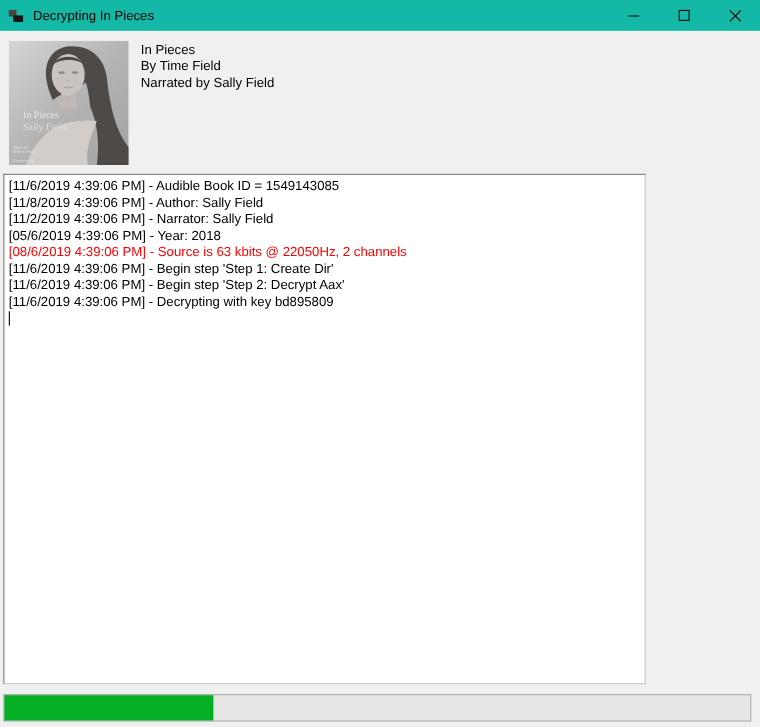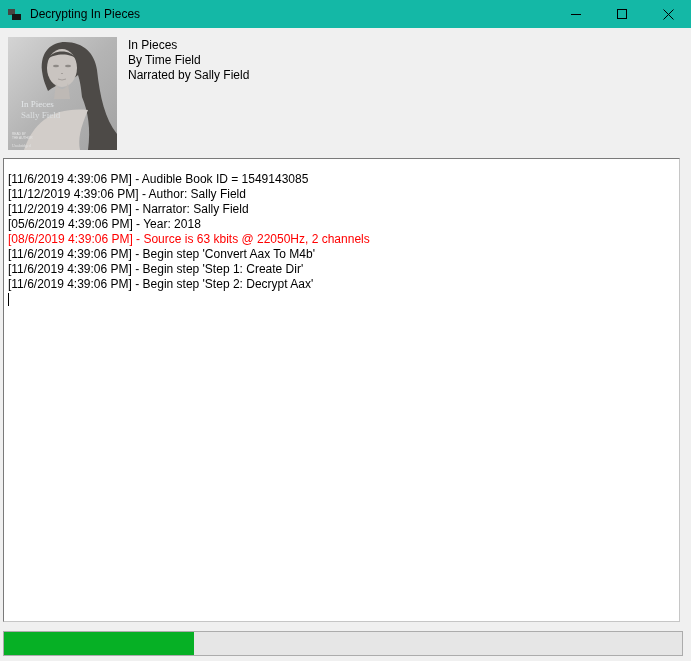--- a/index.html
+++ b/index.html
@@ -40,27 +40,27 @@
     width: 109px; height: 113px;
   }
   .book-info {
     position: absolute; left: 128px; top: 38px;
     font-size: 12px; line-height: 15px; color: #000000;
   }
 
   
   .logbox {
     position: absolute; left: 3px; top: 158px;
-    width: 677px; height: 464px;
+    width: 584px; height: 464px;
     background: #ffffff;
     border-top: 1px solid #7a7a7a;
     border-left: 1px solid #7a7a7a;
     border-right: 1px solid #c6c6c6;
     border-bottom: 1px solid #c6c6c6;
-    padding: 13px 4px;
+    padding: 3px 4px;
     overflow: hidden;
     cursor: text;
   }
   .log-line {
     font-size: 12px; line-height: 15px;
     color: #000000;
     white-space: pre;
   }
   .log-line.error { color: #ff0000; }
   .caret-line { height: 15px; display: flex; align-items: center; }
@@ -141,27 +141,27 @@
 
 <div class="book-info">
   <div>In Pieces</div>
   <div>By Time Field</div>
   <div>Narrated by Sally Field</div>
 </div>
 
 <div class="logbox">
   <div id="log-lines">
       <div class="log-line">[11/6/2019 4:39:06 PM] - Audible Book ID = 1549143085</div>
-      <div class="log-line">[11/12/2019 4:39:06 PM] - Author: Sally Field</div>
+      <div class="log-line">[11/8/2019 4:39:06 PM] - Author: Sally Field</div>
       <div class="log-line">[11/2/2019 4:39:06 PM] - Narrator: Sally Field</div>
       <div class="log-line">[05/6/2019 4:39:06 PM] - Year: 2018</div>
       <div class="log-line error">[08/6/2019 4:39:06 PM] - Source is 63 kbits @ 22050Hz, 2 channels</div>
-      <div class="log-line">[11/6/2019 4:39:06 PM] - Begin step 'Convert Aax To M4b'</div>
       <div class="log-line">[11/6/2019 4:39:06 PM] - Begin step 'Step 1: Create Dir'</div>
       <div class="log-line">[11/6/2019 4:39:06 PM] - Begin step 'Step 2: Decrypt Aax'</div>
+      <div class="log-line">[11/6/2019 4:39:06 PM] - Decrypting with key bd895809</div>
     </div>
   <div class="caret-line">
     <span class="caret"></span>
   </div>
 </div>
 
 <div class="progressbar" style="background: rgb(230, 230, 230);">
   <div class="progress-fill" id="progress-fill" style="width: 28%; background: rgb(6, 176, 37);"></div>
 </div>
 

